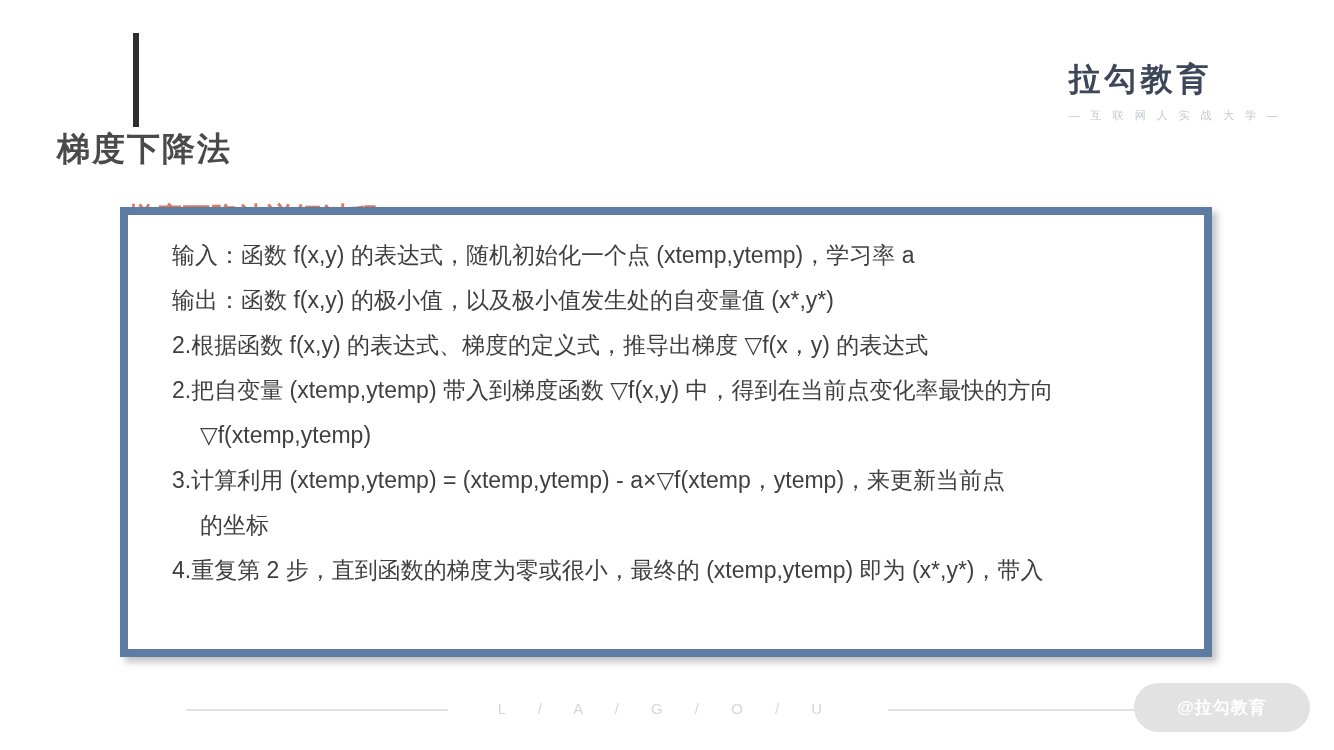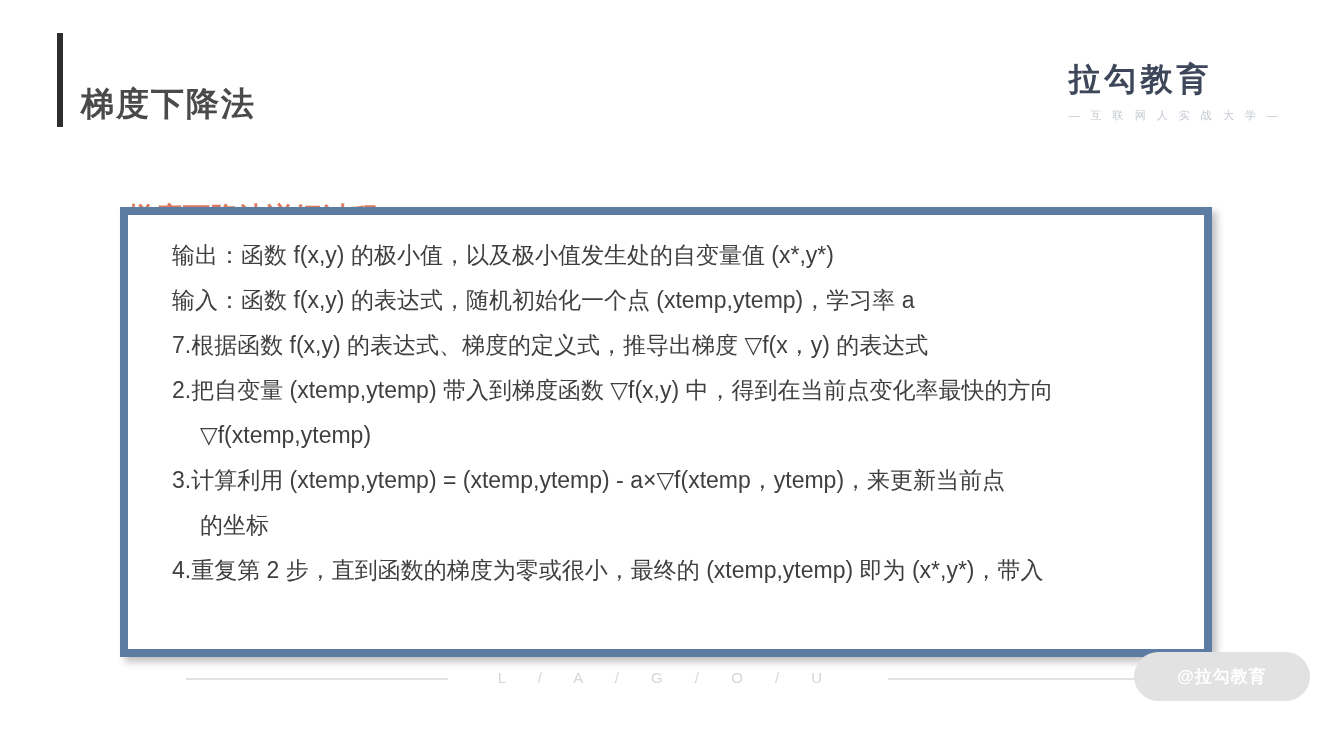--- a/index.html
+++ b/index.html
@@ -12,21 +12,22 @@
     overflow: hidden;
     font-family: "Liberation Sans", "DejaVu Sans", sans-serif;
   }
 
   
   .title-block {
     position: absolute;
     left: 57px;
     top: 33px;
     display: flex;
-    align-items: flex-end;
+    align-items: center;
+    flex-direction: column;
   }
   .title-bar {
     width: 6px;
     height: 94px;
     background: #2e2e2e;
     margin-right: 18px;
   }
   .page-title {
     font-size: 33px;
     font-weight: 700;
@@ -82,21 +83,21 @@
     font-weight: 500;
     color: #3f3f3f;
     white-space: nowrap;
   }
   .algo-line.indent { padding-left: 28px; }
 
   
   .footer {
     position: absolute;
     left: 0;
-    top: 652px;
+    top: 683px;
     width: 1334px;
     height: 60px;
   }
   .footer-line {
     position: absolute;
     top: 26px;
     height: 0;
     border-top: 2px solid #e2e2e2;
   }
   .footer-line.left  { left: 186px;  width: 262px; }
@@ -137,23 +138,23 @@
 </div>
 
 <div class="brand">
   <div class="brand-name">拉勾教育</div>
   <div class="brand-tagline">—  互 联 网 人 实 战 大 学  —</div>
 </div>
 
 <div class="section-subtitle">梯度下降法详细过程</div>
 
 <div class="algorithm-box">
+  <div class="algo-line">输入：函数 f(x,y) 的表达式，随机初始化一个点 (xtemp,ytemp)，学习率 a</div>
   <div class="algo-line">输出：函数 f(x,y) 的极小值，以及极小值发生处的自变量值 (x*,y*)</div>
-  <div class="algo-line">输入：函数 f(x,y) 的表达式，随机初始化一个点 (xtemp,ytemp)，学习率 a</div>
-  <div class="algo-line">7.根据函数 f(x,y) 的表达式、梯度的定义式，推导出梯度 ▽f(x，y) 的表达式</div>
+  <div class="algo-line">2.根据函数 f(x,y) 的表达式、梯度的定义式，推导出梯度 ▽f(x，y) 的表达式</div>
   <div class="algo-line">2.把自变量 (xtemp,ytemp) 带入到梯度函数 ▽f(x,y) 中，得到在当前点变化率最快的方向</div>
   <div class="algo-line indent">▽f(xtemp,ytemp)</div>
   <div class="algo-line">3.计算利用 (xtemp,ytemp) = (xtemp,ytemp) - a×▽f(xtemp，ytemp)，来更新当前点</div>
   <div class="algo-line indent">的坐标</div>
   <div class="algo-line">4.重复第 2 步，直到函数的梯度为零或很小，最终的 (xtemp,ytemp) 即为 (x*,y*)，带入</div>
 </div>
 
 <div class="footer">
   <div class="footer-line left"></div>
   <div class="footer-watermark">L / A / G / O / U</div>

